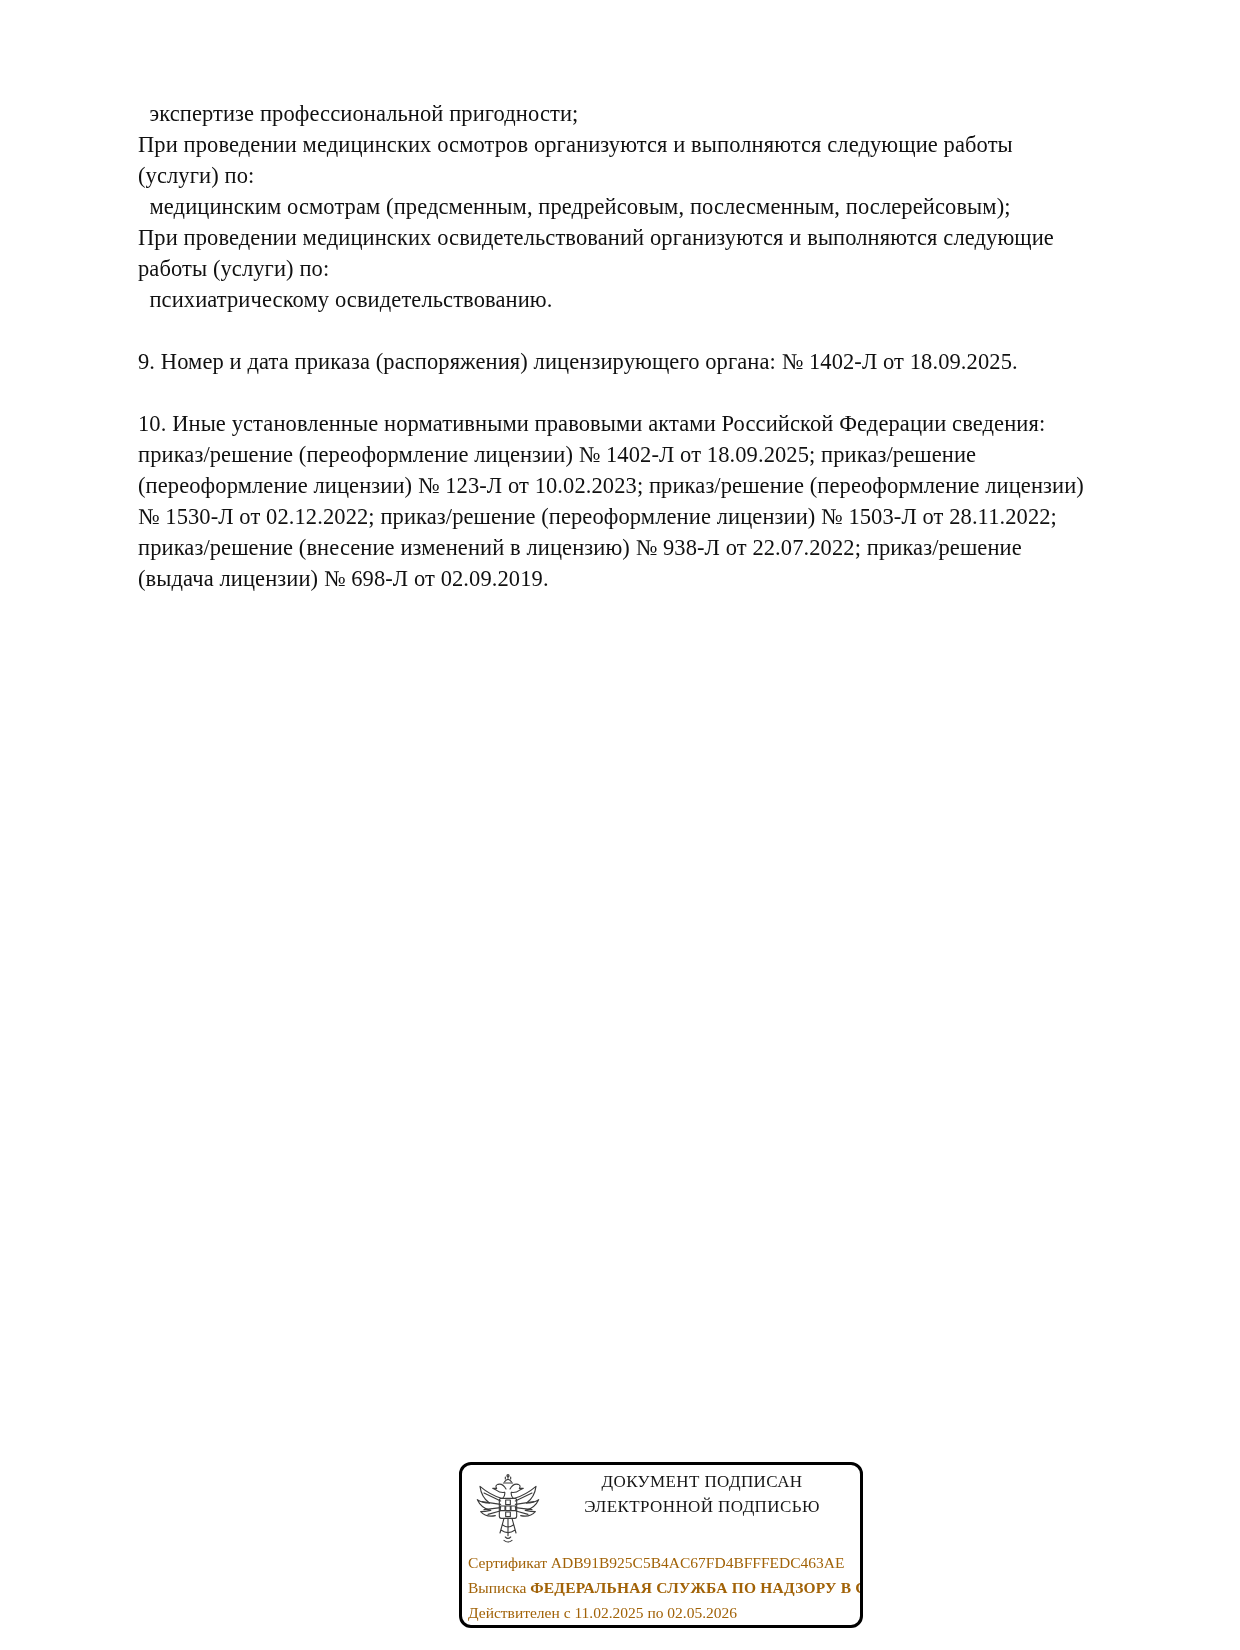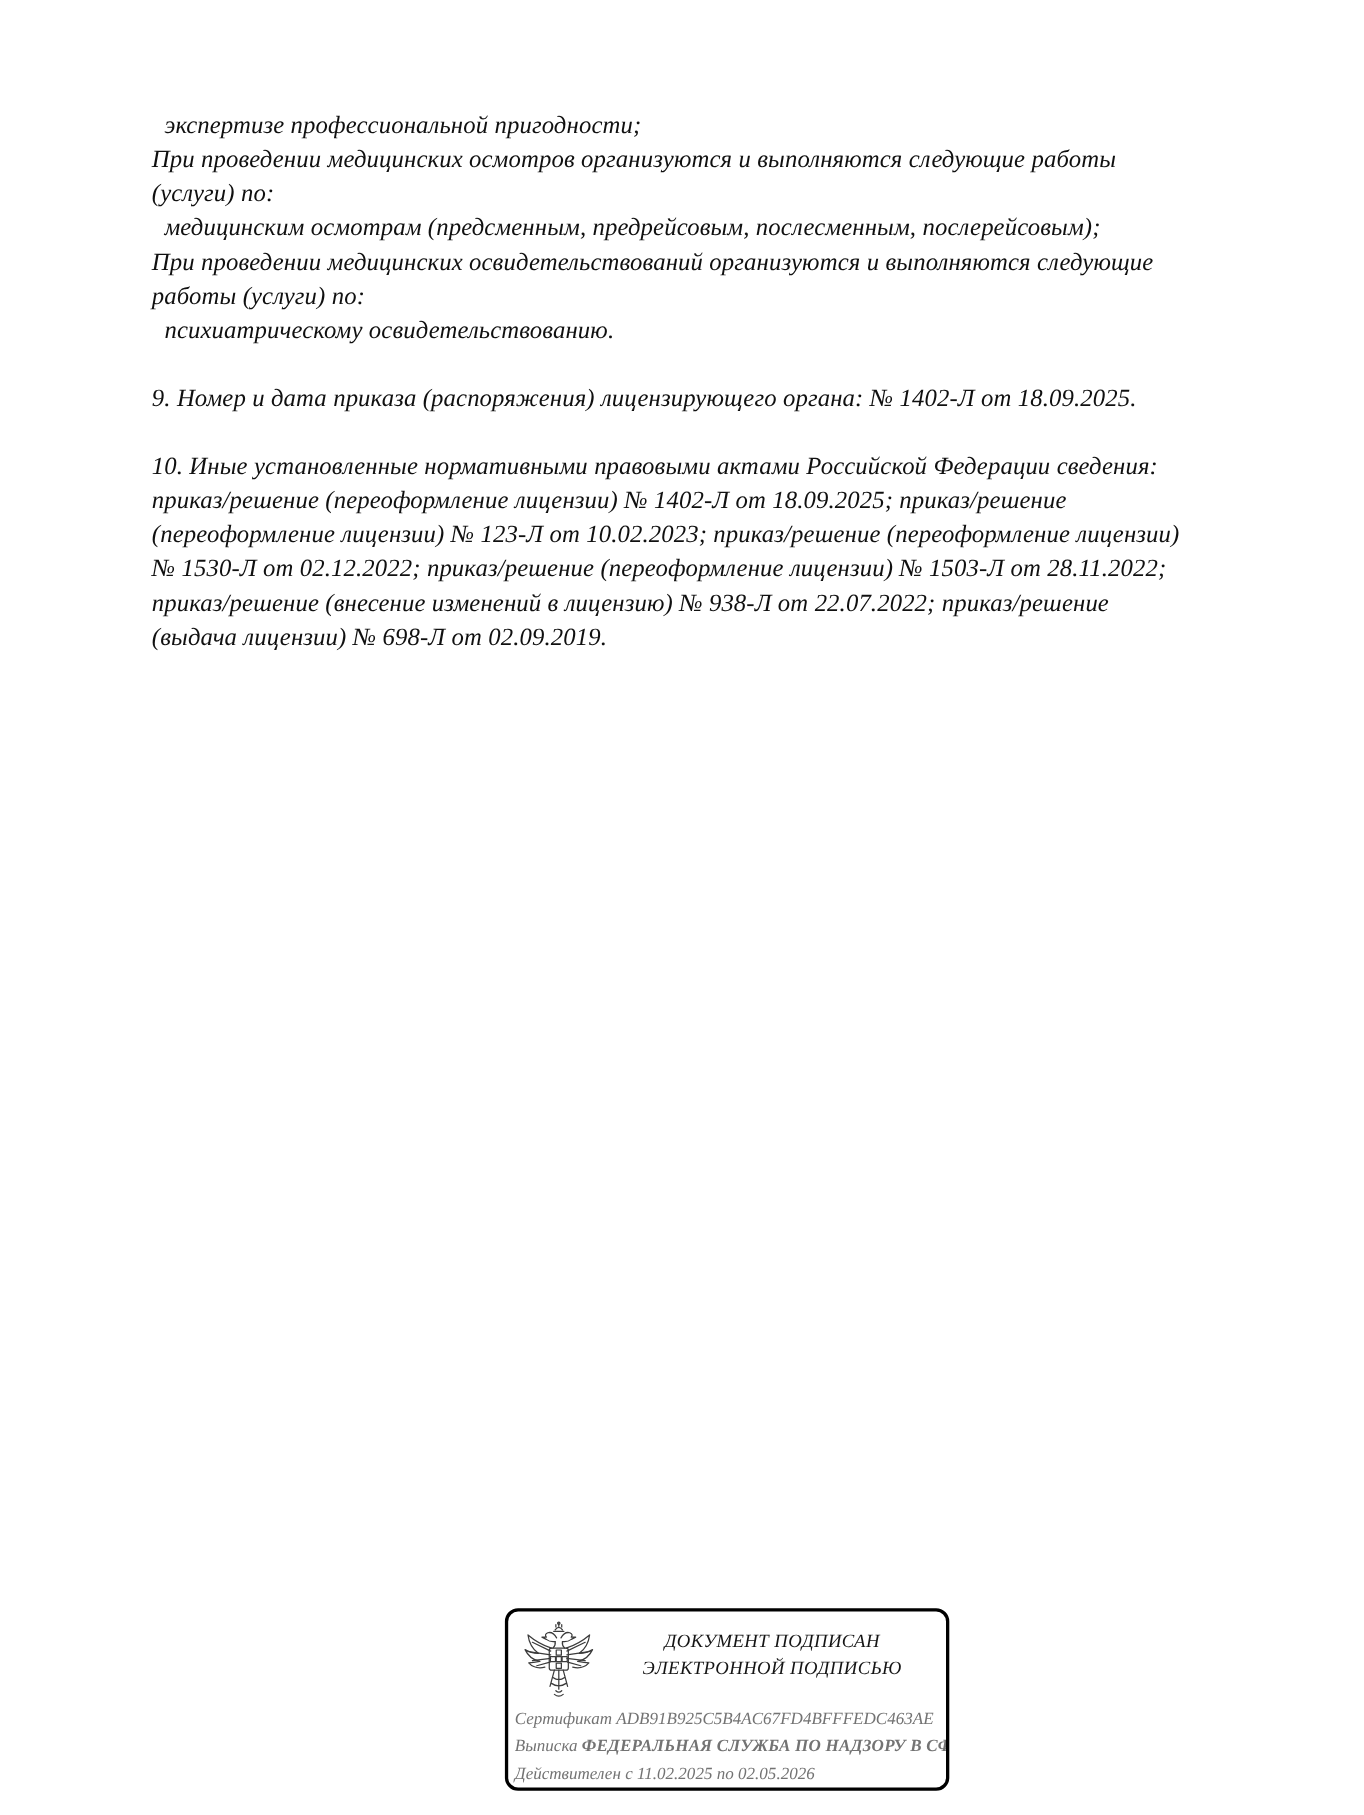--- a/index.html
+++ b/index.html
@@ -4,21 +4,20 @@
 <style>
   html, body { margin: 0; padding: 0; background: #ffffff; }
   .page {
     position: relative;
     width: 1240px;
     height: 1650px;
     background: #ffffff;
     font-family: "Liberation Serif", "DejaVu Serif", serif;
     color: #101010;
     overflow: hidden;
-    font-style: italic;
   }
   .content {
     position: absolute;
     left: 138px;
     top: 98px;
     width: 1060px;
   }
   .para {
     margin: 0 0 31px 0;
     font-size: 22.5px;
@@ -43,39 +42,39 @@
     position: absolute;
     left: 12px;
     top: 8px;
     width: 68px;
     height: 72px;
   }
   .stamp-title {
     position: absolute;
     left: 86px;
     right: 4px;
-    top: 14px;
+    top: 4px;
     text-align: center;
     font-size: 17px;
     line-height: 25px;
     letter-spacing: 0.4px;
     white-space: pre-line;
     color: #151515;
   }
   .stamp-rows {
     position: absolute;
     left: 6px;
     right: 0;
     top: 85px;
   }
   .stamp-row {
     font-size: 15.5px;
     line-height: 25px;
     white-space: nowrap;
-    color: #737373;
+    color: #a16207;
   }
   .stamp-row .owner-value { font-weight: bold; letter-spacing: 0.2px; }
 </style>
 </head>
 <body>
 
 <div class="page">
 
   <div class="content">
     <div class="para">  экспертизе профессиональной пригодности;

